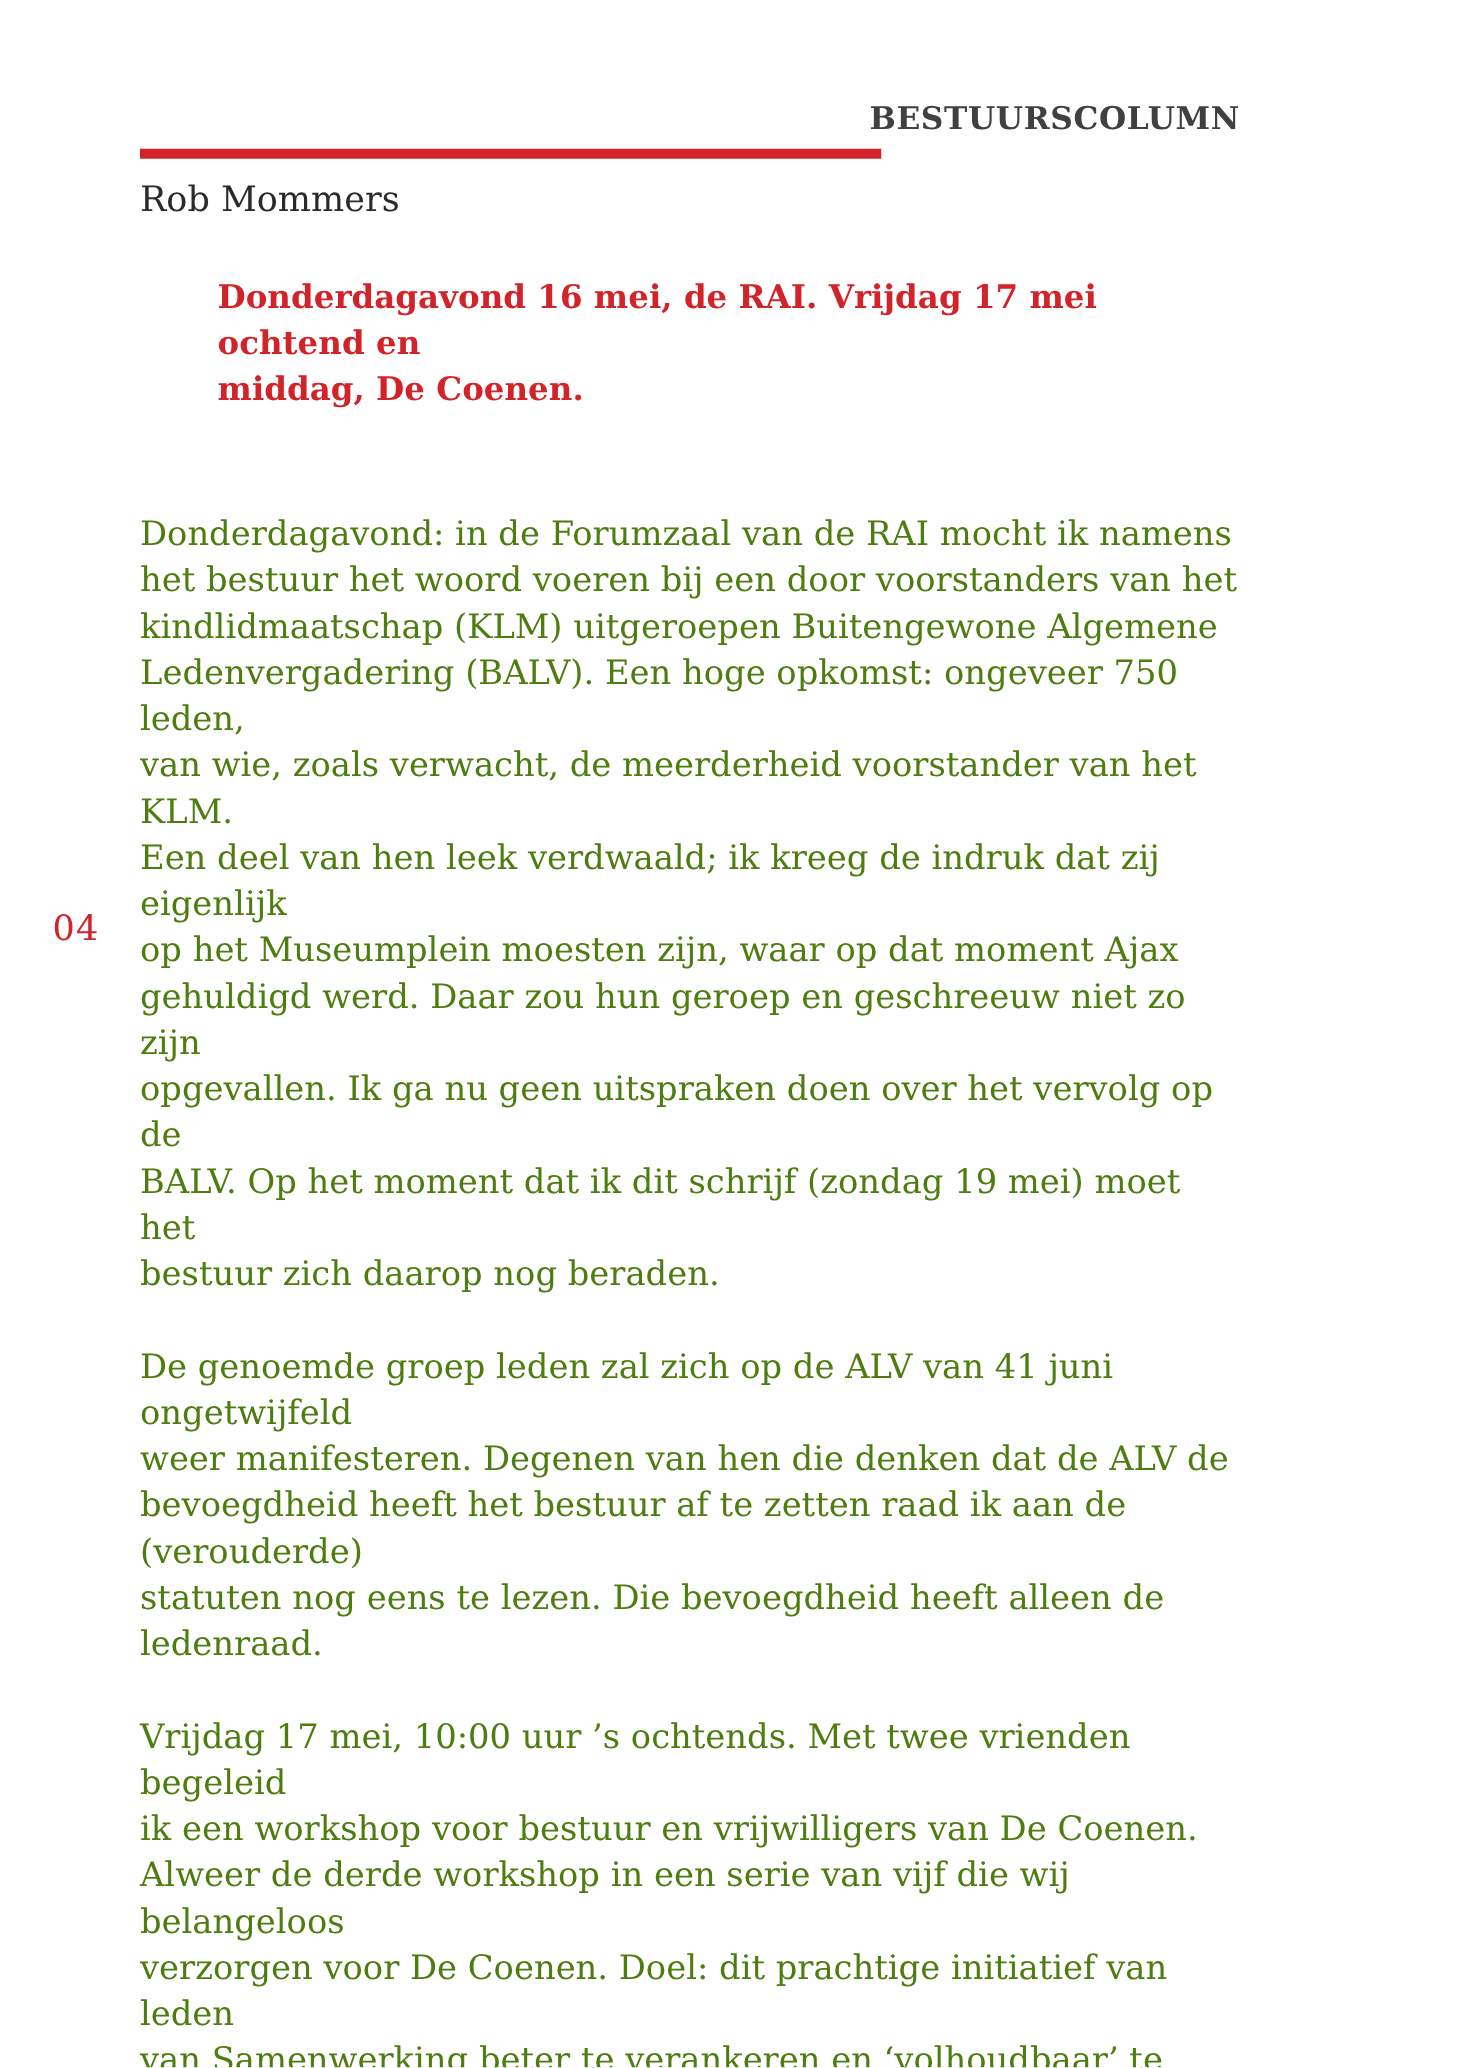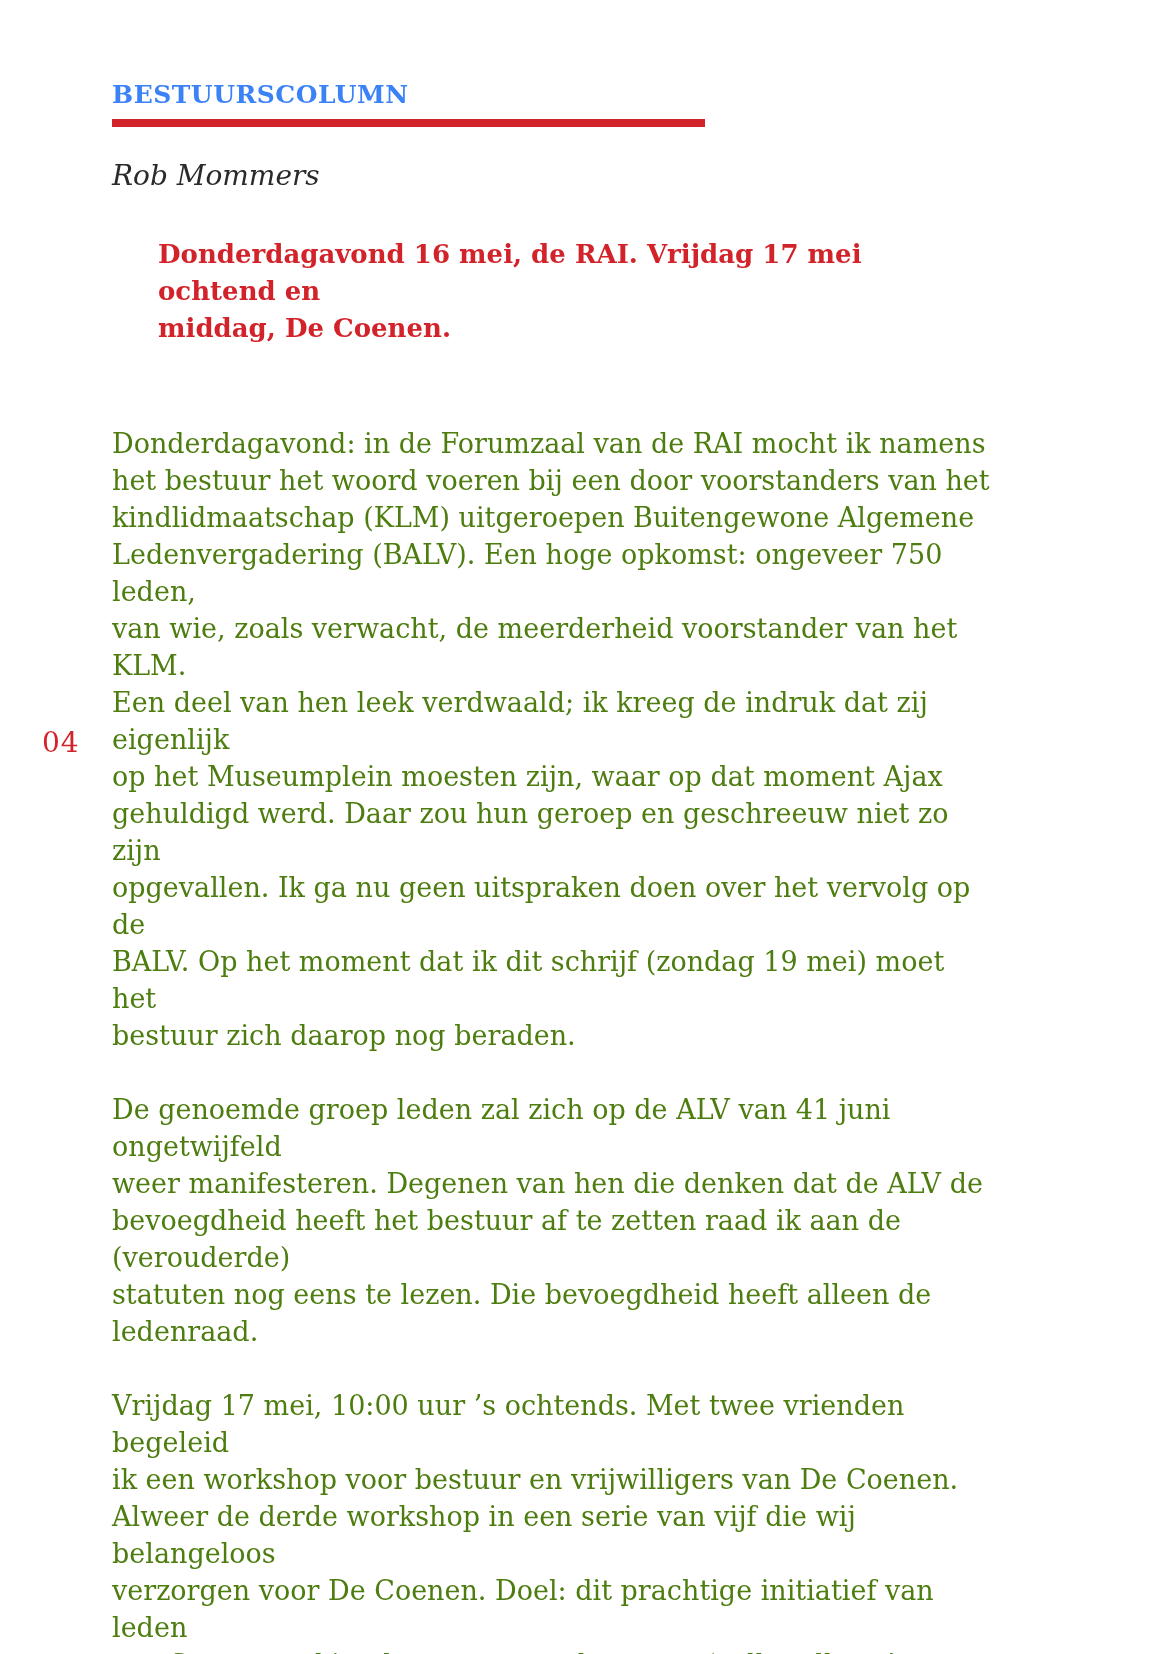--- a/index.html
+++ b/index.html
@@ -27,45 +27,45 @@
     position: absolute;
     left: 112px;
     top: 0;
     width: 880px;
   }
   .kicker {
     margin-top: 80px;
     font-size: 25px;
     font-weight: bold;
     letter-spacing: 0.5px;
-    color: #3b82f6;
+    color: #404040;
+    text-align: right;
   }
   .title {
     margin: 24px 0 0 0;
     font-size: 76px;
     line-height: 1.0;
     font-weight: bold;
     color: #d2232a;
     letter-spacing: -1px;
   }
   .title-rule {
     width: 593px;
     height: 8px;
     background: #d2232a;
     margin-top: 10px;
   }
   .author {
-    margin-top: 32px;
+    margin-top: 16px;
     font-size: 28px;
-    font-style: italic;
     color: #2b2a29;
   }
   .intro {
     margin-top: 44px;
-    margin-left: 46px;
+    margin-left: 62px;
     width: 790px;
     font-size: 26px;
     line-height: 37px;
     font-weight: bold;
     color: #d2232a;
     white-space: pre-line;
   }
   .body-text {
     margin-top: 78px;
   }

